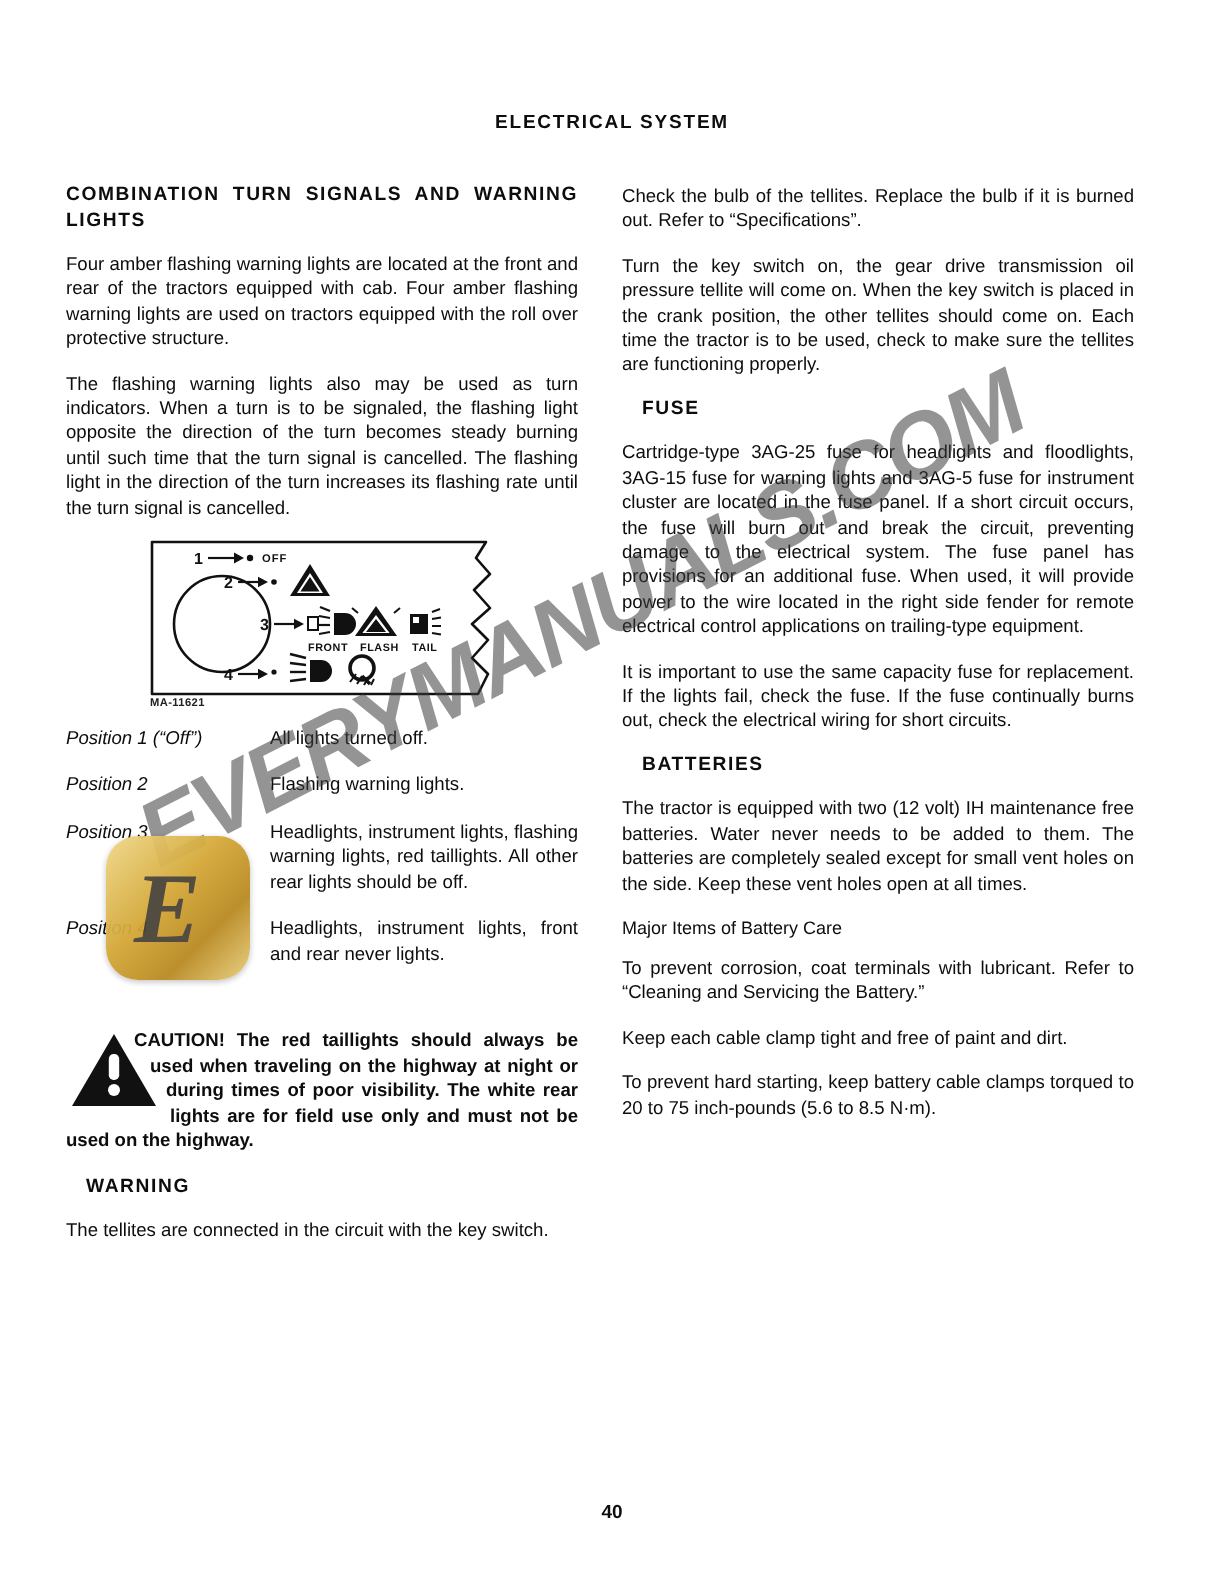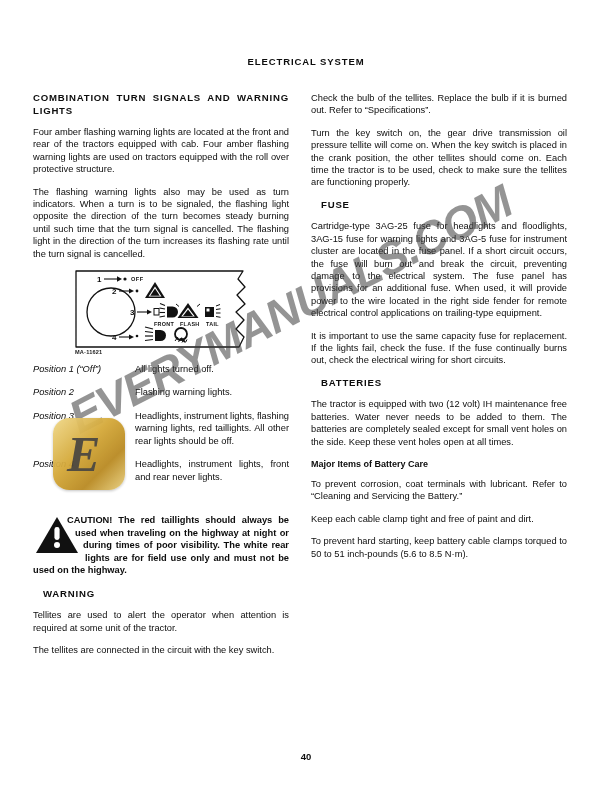--- a/index.html
+++ b/index.html
@@ -53,21 +53,21 @@
     text-align: justify;
     text-align-last: justify;
   }
   h2.sec-head.nojust {
     text-align: center;
     text-align-last: left;
     padding-left: 10px;
   }
   h3.sub-head {
     font-size: 9px;
-    font-weight: bold;
+    font-weight: normal;
     margin: 0 0 8px 0;
     line-height: 12px;
   }
   p.body {
     font-size: 9.3px;
     line-height: 12.4px;
     margin: 0 0 10px 0;
     text-align: justify;
     text-align-last: left;
     hyphens: none;
@@ -320,39 +320,38 @@
       <div class="caution">
         <svg class="caution-tri" viewBox="0 0 44 40">
           <path d="M22,2 L43,38 H1 Z" fill="#111"></path>
           <rect x="19.4" y="12" width="5.2" height="13" rx="2.4" fill="#fff"></rect>
           <circle cx="22" cy="30" r="3" fill="#fff"></circle>
         </svg>
         <p>CAUTION! The red taillights should always be used when traveling on the highway at night or during times of poor visibility. The white rear lights are for field use only and must not be used on the highway.</p>
       </div>
 
       <h2 class="sec-head nojust">WARNING</h2>
-      <p class="body">Tellites are used to alert the operator when attention is required at some unit of the tractor.</p>
       <p class="body">The tellites are connected in the circuit with the key switch.</p>
     </div>
 
     <div class="col">
       <p class="body">Check the bulb of the tellites. Replace the bulb if it is burned out. Refer to “Specifications”.</p>
       <p class="body">Turn the key switch on, the gear drive transmission oil pressure tellite will come on. When the key switch is placed in the crank position, the other tellites should come on. Each time the tractor is to be used, check to make sure the tellites are functioning properly.</p>
 
       <h2 class="sec-head nojust">FUSE</h2>
       <p class="body">Cartridge-type 3AG-25 fuse for headlights and floodlights, 3AG-15 fuse for warning lights and 3AG-5 fuse for instrument cluster are located in the fuse panel. If a short circuit occurs, the fuse will burn out and break the circuit, preventing damage to the electrical system. The fuse panel has provisions for an additional fuse. When used, it will provide power to the wire located in the right side fender for remote electrical control applications on trailing-type equipment.</p>
       <p class="body">It is important to use the same capacity fuse for replacement. If the lights fail, check the fuse. If the fuse continually burns out, check the electrical wiring for short circuits.</p>
 
       <h2 class="sec-head nojust">BATTERIES</h2>
       <p class="body">The tractor is equipped with two (12 volt) IH maintenance free batteries. Water never needs to be added to them. The batteries are completely sealed except for small vent holes on the side. Keep these vent holes open at all times.</p>
 
       <h3 class="sub-head">Major Items of Battery Care</h3>
       <p class="body">To prevent corrosion, coat terminals with lubricant. Refer to “Cleaning and Servicing the Battery.”</p>
       <p class="body">Keep each cable clamp tight and free of paint and dirt.</p>
-      <p class="body">To prevent hard starting, keep battery cable clamps torqued to 50 to 51 inch-pounds (5.6 to 8.5 N·m).</p>
+      <p class="body">To prevent hard starting, keep battery cable clamps torqued to 20 to 75 inch-pounds (5.6 to 8.5 N·m).</p>
     </div>
   </div>
 
   <div class="watermark">
     <div class="wm-text">EVERYMANUALS.COM</div>
     <div class="wm-logo">
       <div class="wm-logo-e">E</div>
     </div>
   </div>
 

